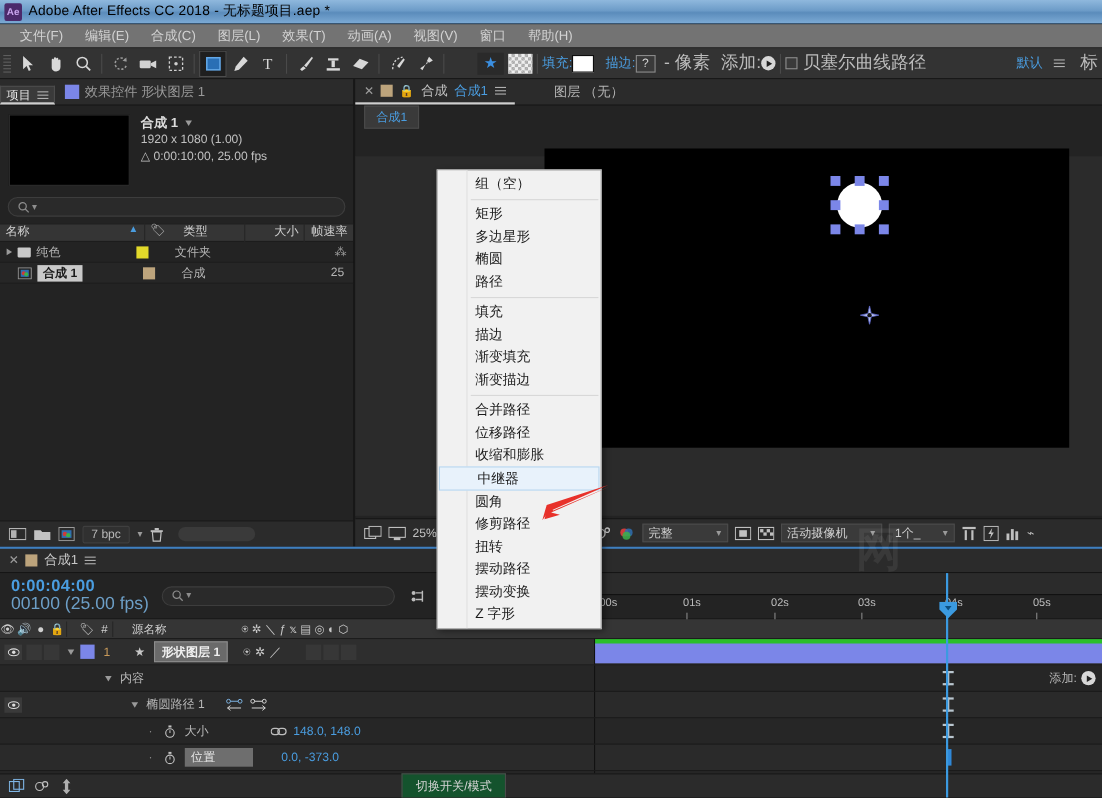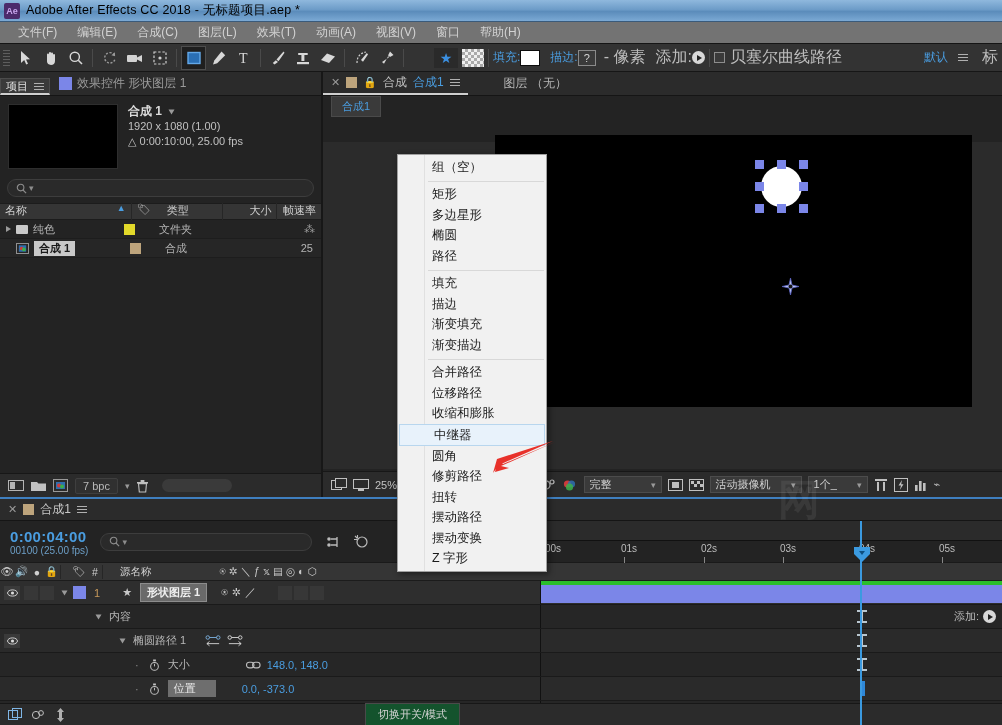--- a/index.html
+++ b/index.html
@@ -128,21 +128,21 @@
   }
   .sel{ background:#3a3a3a;border:1px solid #4c4c4c;height:17px;display:flex;align-items:center;
     padding:0 5px;gap:6px;color:#d0d0d0;font-size:11px;}
 
   
   .timeline{ position:absolute;top:497px;left:0;width:1002px;height:228px;background:#232323;border-top:2px solid #3f7fbf;}
   .tl-tabbar{ height:22px;background:#2b2b2b;display:flex;align-items:center;gap:6px;padding-left:8px;border-bottom:1px solid #151515;}
   .tl-head{ height:42px; display:flex; align-items:center; background:#232323; border-bottom:1px solid #1a1a1a;}
   .tc{ padding-left:10px;}
   .tc .big{ color:#4a9de0;font-size:15px;font-weight:bold;letter-spacing:.3px;}
-  .tc .small{ color:#6d9fc7;font-size:10px;}
+  .tc .small{ color:#6d9fc7;font-size:16px;}
   .tl-search{ width:212px;height:18px;background:#2a2a2a;border:1px solid #3d3d3d;border-radius:9px;margin-left:12px;display:flex;align-items:center;padding:0 8px;color:#7a7a7a;}
   .tl-icons{ display:flex;align-items:center;gap:10px;margin-left:14px;color:#b5b5b5;}
   .ruler{ position:absolute;left:540px;top:22px;width:462px;height:42px;border-left:1px solid #111;}
   .rule-bar{position:absolute;left:0;top:22px;width:462px;height:20px;background:#2b2b2b;border-bottom:1px solid #111;}
   .tick{ position:absolute;top:22px;font-size:10px;color:#bdbdbd;}
   .tickmark{position:absolute;top:36px;width:1px;height:6px;background:#888;}
 
   .colhdr{ height:18px;background:#353535;display:flex;align-items:center;font-size:10.5px;color:#d0d0d0;border-bottom:1px solid #1c1c1c;}
   .tl-rows{ position:absolute;top:82px;left:0;width:1002px;bottom:22px;}
   .lrow{ height:24px;display:flex;align-items:center;border-bottom:1px solid #1a1a1a;font-size:11px;position:relative;}
@@ -752,21 +752,21 @@
       <div class="lrow h3">
         <span style="width:135px"></span>
         <span style="color:#8b8b8b">·</span>
         <span style="width:10px"></span>
         <svg width="11" height="12" viewBox="0 0 12 13">
             <circle cx="6" cy="8" r="4.2" fill="none" stroke="#c4c4c4" stroke-width="1.1"></circle>
             <rect x="4.5" y="0.5" width="3" height="2" fill="#c4c4c4"></rect>
             <line x1="6" y1="8" x2="6" y2="5.2" stroke="#c4c4c4"></line>
           </svg>
         <span style="width:8px"></span>
-        <span style="background:#6e6e6e;color:#e8e8e8;padding:1px 20px 1px 6px">位置</span>
+        <span style="background:#6e6e6e;color:#e8e8e8;padding:1px 34px 1px 6px">位置</span>
         <span style="margin-left:26px" class="valblue">0.0, -373.0</span>
         <div class="grid-right">
           <div class="ibeam" style="top:4px;height:15px">
             <i style="width:5px;left:2.5px;height:15px;background:#2f88d8"></i>
           </div>
         </div>
       </div>
 
       <div class="lrow h2">
         <span class="eye">

